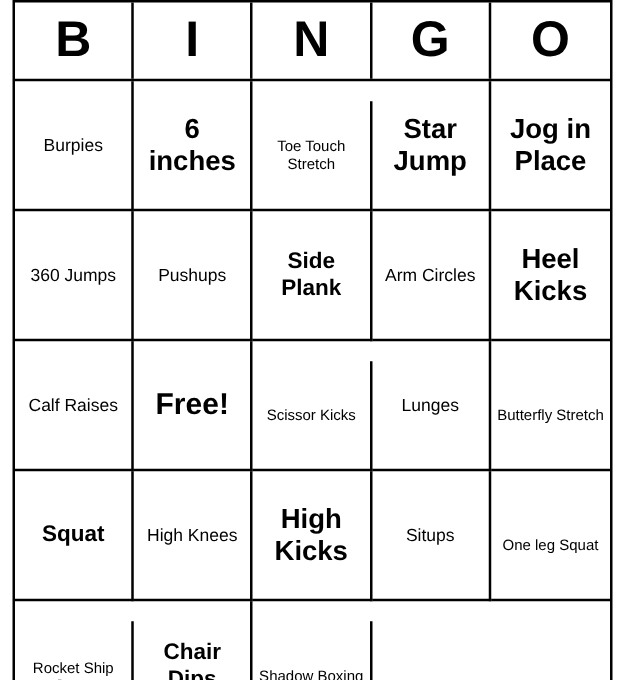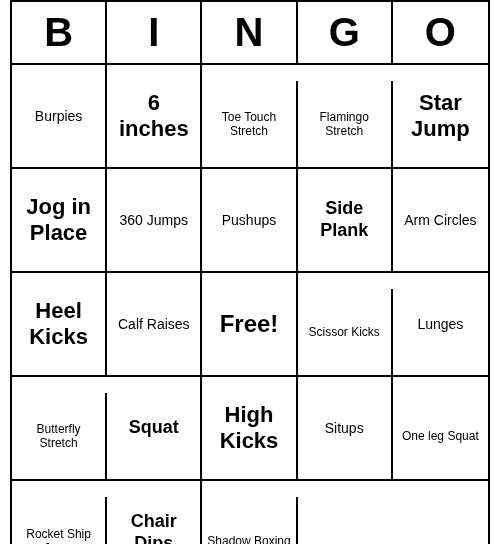--- a/index.html
+++ b/index.html
@@ -79,34 +79,34 @@
   <div class="bingo-header-cell">B</div>
       <div class="bingo-header-cell">I</div>
       <div class="bingo-header-cell">N</div>
       <div class="bingo-header-cell">G</div>
       <div class="bingo-header-cell">O</div>
     </div>
   <div class="bingo-grid">
   <div class="bingo-cell">Burpies</div>
       <div class="bingo-cell large-text">6 inches</div>
       <div class="bingo-cell small-text">Toe Touch Stretch</div>
-      <div class="bingo-cell small-text">Flamingo Stretch</div>
       <div class="bingo-cell large-text">Star Jump</div>
       <div class="bingo-cell large-text">Jog in Place</div>
       <div class="bingo-cell">360 Jumps</div>
       <div class="bingo-cell">Pushups</div>
       <div class="bingo-cell medium-text">Side Plank</div>
       <div class="bingo-cell">Arm Circles</div>
       <div class="bingo-cell large-text">Heel Kicks</div>
       <div class="bingo-cell">Calf Raises</div>
       <div class="bingo-cell free">Free!</div>
       <div class="bingo-cell small-text">Scissor Kicks</div>
       <div class="bingo-cell">Lunges</div>
       <div class="bingo-cell small-text">Butterfly Stretch</div>
       <div class="bingo-cell medium-text">Squat</div>
+      <div class="bingo-cell">High Knees</div>
       <div class="bingo-cell large-text">High Kicks</div>
       <div class="bingo-cell">Situps</div>
       <div class="bingo-cell small-text">One leg Squat</div>
       <div class="bingo-cell small-text">Rocket Ship Jump</div>
       <div class="bingo-cell medium-text">Chair Dips</div>
       <div class="bingo-cell small-text">Shadow Boxing</div>
     </div>
 </div>
 
 </body></html>

